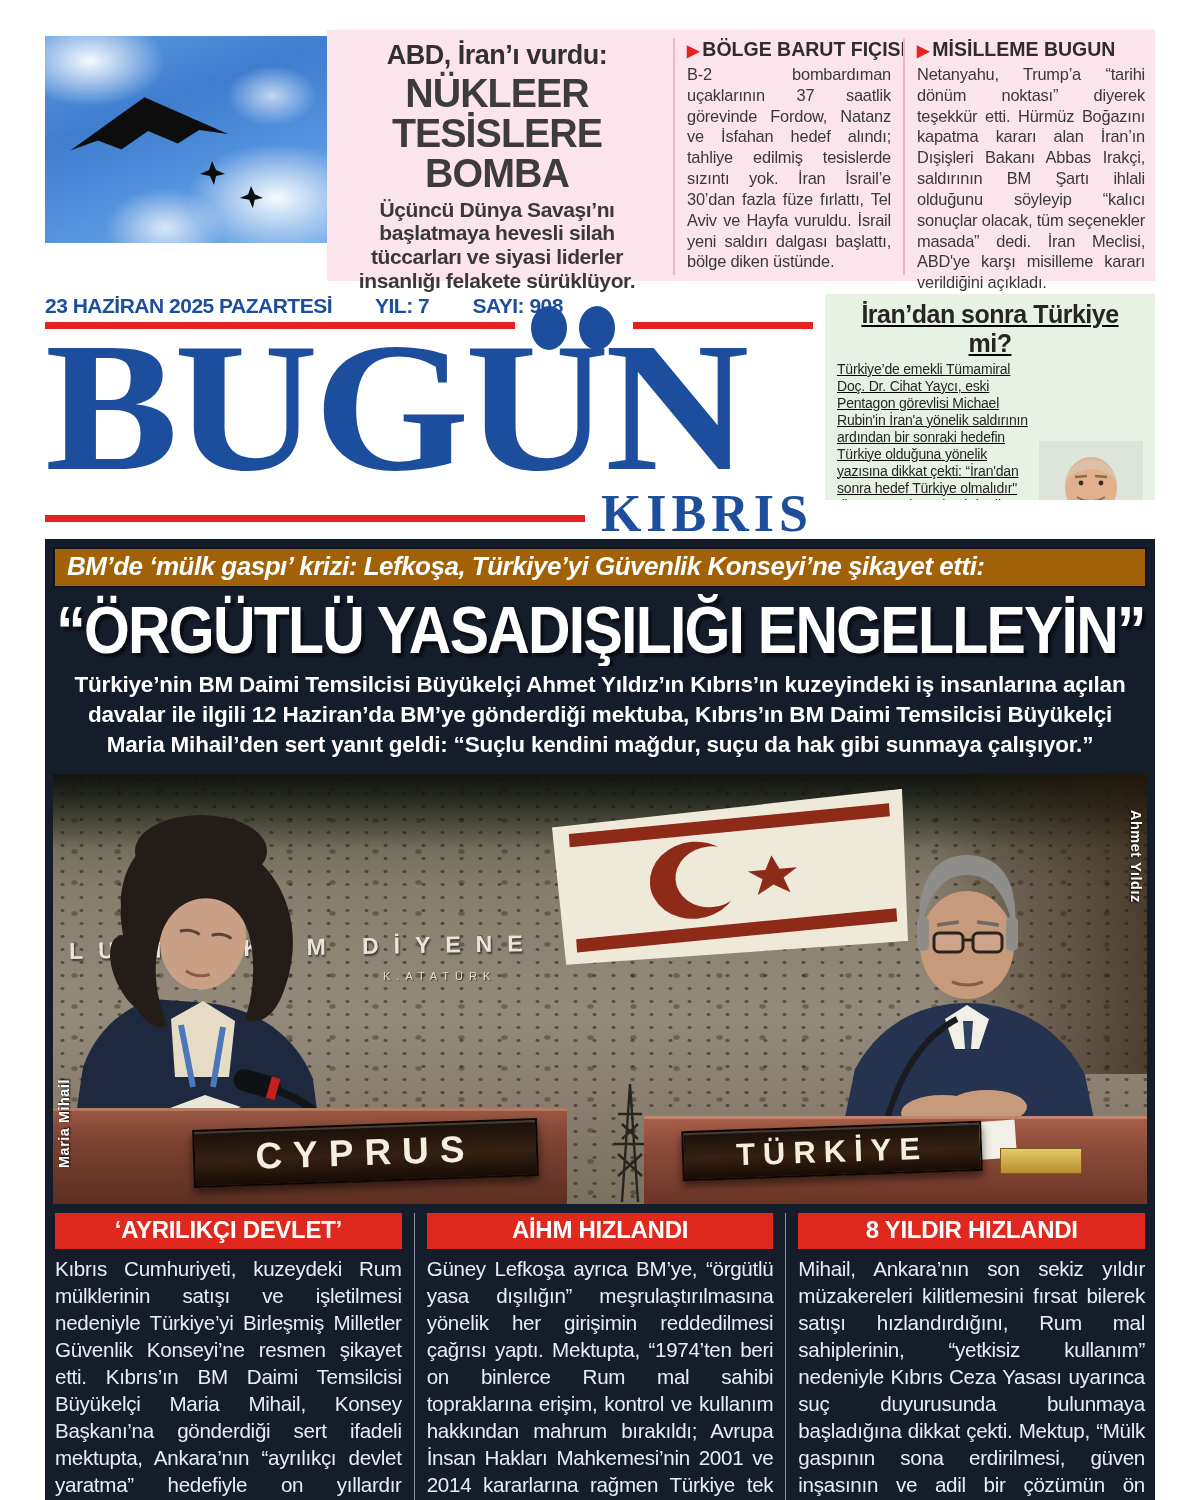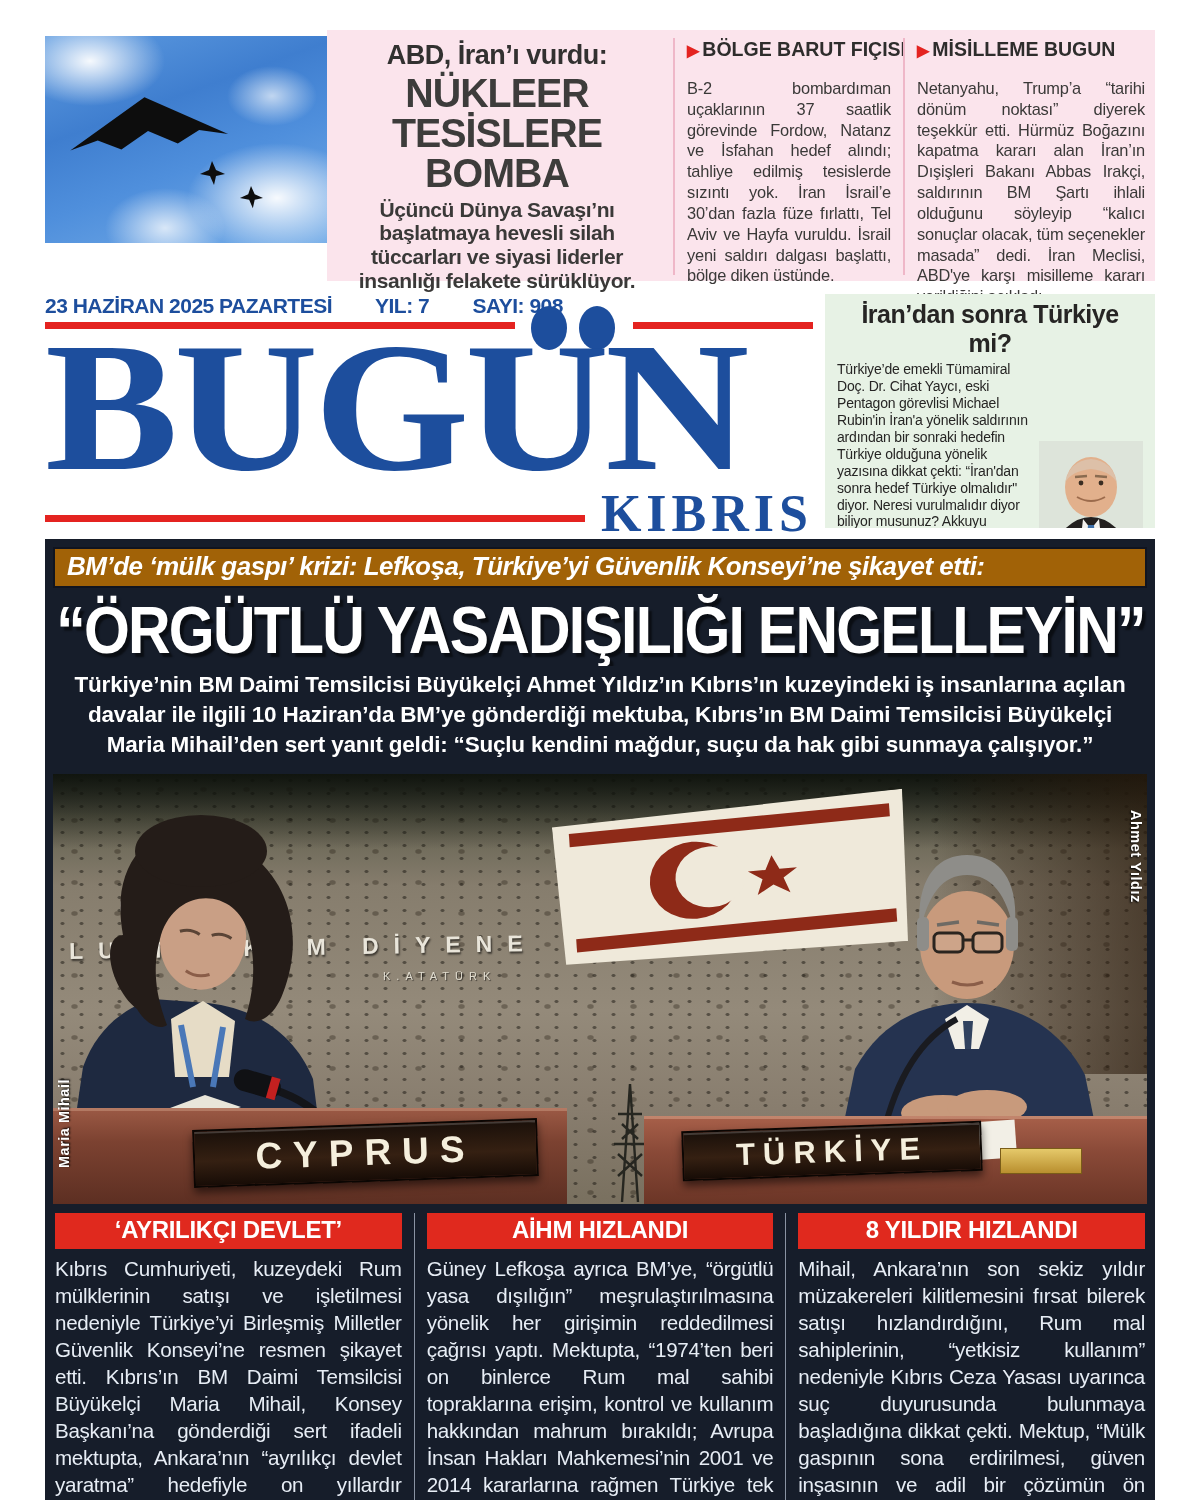--- a/index.html
+++ b/index.html
@@ -20,21 +20,21 @@
   .pink-area { flex:1; background:#fbe4ec; display:flex; padding:8px 10px 6px 12px; }
   .lead-block { width:322px; flex:none; text-align:center; padding:2px 8px 0 2px; }
   .lead-kicker { font-size:27px; font-weight:bold; color:#323130; letter-spacing:-.5px; }
   .lead-headline { font-size:41px; font-weight:900; color:#3d3c3b; line-height:.98; letter-spacing:-1px;
     transform:scaleX(.96); margin:2px 0 4px 0; }
   .lead-dek { font-size:21px; font-weight:bold; color:#3a3938; line-height:1.14; letter-spacing:-.4px; }
 
   .brief { padding:0 0 0 12px; border-left:2px solid #efb7c8; margin-left:12px; }
   .brief-1 { width:218px; flex:none; }
   .brief-2 { flex:1; }
-  .brief-title { font-size:19.5px; font-weight:bold; color:#2e2d2c; margin-bottom:17px; white-space:nowrap; }
+  .brief-title { font-size:19.5px; font-weight:bold; color:#2e2d2c; margin-bottom:3px; white-space:nowrap; }
   .brief-title .arrow { color:#e42320; font-size:16px; margin-right:3px; }
   .brief-body { font-size:16.4px; line-height:1.27; color:#3a3938; text-align:justify; letter-spacing:-.2px; }
 
   
   .header-wrap { position:relative; margin:13px 45px 0 45px; height:237px; }
   .dateline { font-size:21px; font-weight:bold; color:#1d4e9d; letter-spacing:-.5px; height:26px; }
   .dateline span { margin-right:38px; }
   .masthead-left { width:768px; }
   .rule-top { position:relative; height:7px; margin-top:2px; }
   .rule-top .seg-l { position:absolute; left:0; top:0; width:470px; height:7px; background:#e42320; }
@@ -42,22 +42,22 @@
   .umlaut-dot { position:absolute; width:36px; height:44px; border-radius:50%; background:#1d4e9d; top:-16px; }
   .d1 { left:486px; } .d2 { left:534px; }
   .masthead-title { font-family:"Liberation Serif", serif; font-weight:bold; color:#1d4e9d;
     font-size:185px; line-height:.80; height:152px; letter-spacing:-4px;
     transform:scaleX(1.08); transform-origin:left center; white-space:nowrap; margin-top:4px; }
   .masthead-bottom { display:flex; align-items:flex-end; margin-top:6px; }
   .rule-bottom { flex:1; height:7px; background:#e42320; margin-bottom:16px; }
   .masthead-sub { font-family:"Liberation Serif", serif; font-weight:bold; color:#1d4e9d;
     font-size:52px; letter-spacing:5px; margin-left:16px; line-height:.9; }
 
-  .side-box { position:absolute; right:0; top:0; width:330px; height:234px; background:#e7f2e5;
-    padding:6px 12px 0 12px; overflow:hidden; }
+  .side-box { position:absolute; right:0; top:0; width:330px; height:206px; background:#e7f2e5;
+    padding:6px 12px 0 12px; overflow:hidden;text-decoration:underline; }
   .side-box-title { text-align:center; font-size:25px; font-weight:bold; color:#262524; margin-bottom:3px; letter-spacing:-.5px; }
   .side-box-body { font-size:14px; line-height:1.21; color:#262524; letter-spacing:-.2px; }
   .rubin-photo { float:right; width:104px; height:132px; margin:80px 0 0 6px; position:relative; overflow:hidden;
     background:linear-gradient(180deg,#e9ece6,#d6dbd2); }
 
   
   .main-section { margin:8px 45px 0 45px; background:#161d2a; padding:8px 8px 10px 8px; }
   .kicker-bar { background:#a16207; border:2px solid #10141f; padding:2px 10px 4px 12px; }
   .kicker-text { font-size:26px; font-weight:bold; font-style:italic; color:#fff; letter-spacing:-.5px; white-space:nowrap; }
   .main-headline { display:flex; justify-content:center; overflow:hidden; margin-top:4px; height:74px; align-items:center; }
@@ -206,21 +206,21 @@
   </div>
 </div>
 
 <div class="main-section">
   <div class="kicker-bar">
     <span class="kicker-text">BM’de ‘mülk gaspı’ krizi: Lefkoşa, Türkiye’yi Güvenlik Konseyi’ne şikayet etti:</span>
   </div>
   <div class="main-headline">
     <span>“ÖRGÜTLÜ YASADIŞILIĞI ENGELLEYİN”</span>
   </div>
-  <div class="main-dek">Türkiye’nin BM Daimi Temsilcisi Büyükelçi Ahmet Yıldız’ın Kıbrıs’ın kuzeyindeki iş insanlarına açılan davalar ile ilgili 10 Haziran’da BM’ye gönderdiği mektuba, Kıbrıs’ın BM Daimi Temsilcisi Büyükelçi Maria Mihail’den sert yanıt geldi: “Suçlu kendini mağdur, suçu da hak gibi sunmaya çalışıyor.”</div>
+  <div class="main-dek">Türkiye’nin BM Daimi Temsilcisi Büyükelçi Ahmet Yıldız’ın Kıbrıs’ın kuzeyindeki iş insanlarına açılan davalar ile ilgili 12 Haziran’da BM’ye gönderdiği mektuba, Kıbrıs’ın BM Daimi Temsilcisi Büyükelçi Maria Mihail’den sert yanıt geldi: “Suçlu kendini mağdur, suçu da hak gibi sunmaya çalışıyor.”</div>
 
   <div class="photo">
     <div class="speckle"></div>
     <div class="treeband"></div>
     <div class="right-dark"></div>
 
     <svg class="crescent-mark" width="80" height="60" viewBox="0 0 80 60">
       <circle cx="28" cy="30" r="19" fill="#ece8dc"></circle>
       <circle cx="36" cy="27" r="15" fill="#8b8273"></circle>
       <polygon points="58,22 61,30 69,30 63,35 65,43 58,38 51,43 53,35 47,30 55,30" fill="#ece8dc"></polygon>

